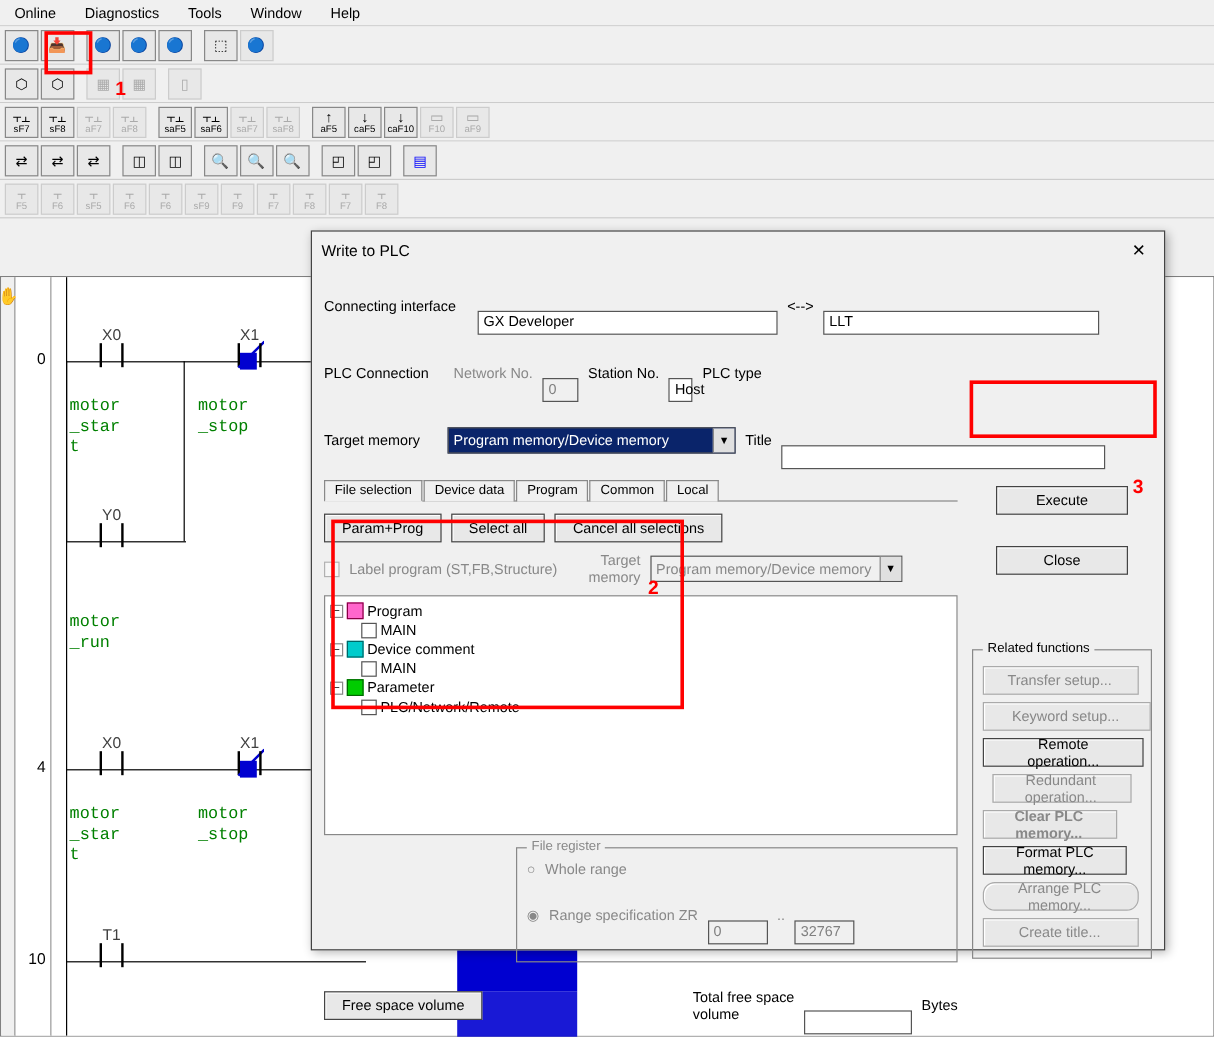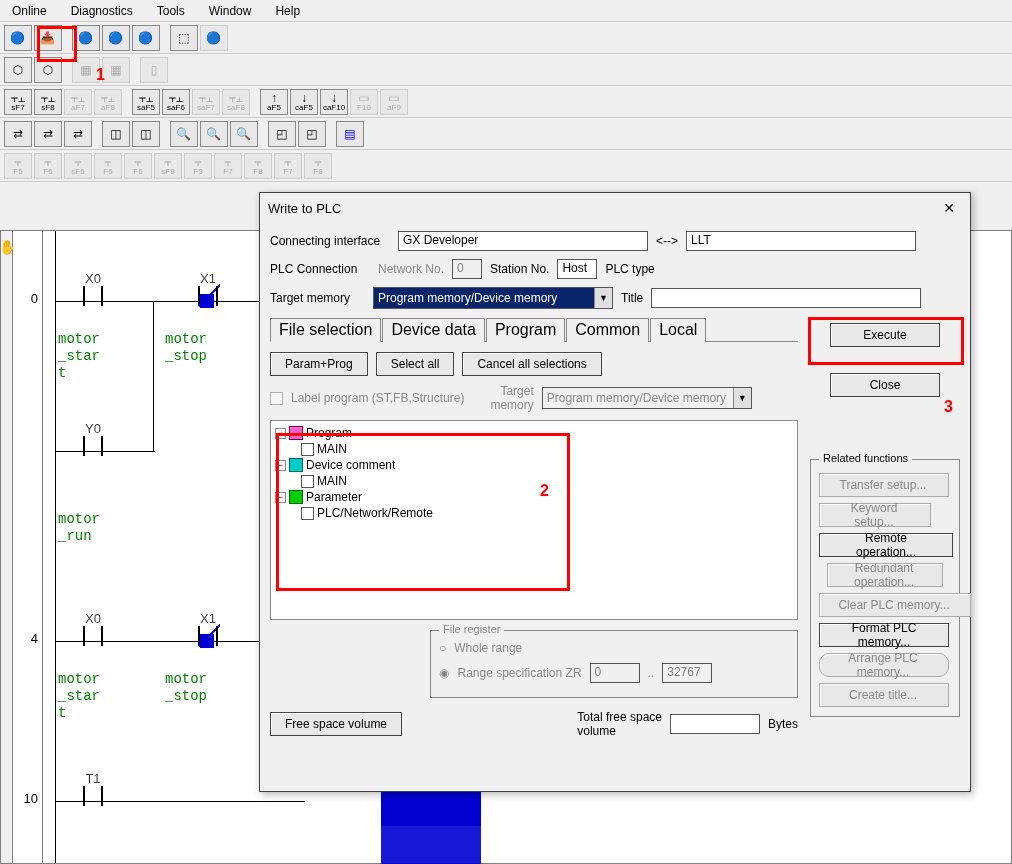--- a/index.html
+++ b/index.html
@@ -235,20 +235,21 @@
   margin-bottom: 8px;
 }
 .lbl { font-size: 12px; }
 .lbl.dis { color: #888; }
 .field {
   border: 1px solid #555;
   background: #fff;
   height: 20px;
   padding: 1px 4px;
   font-size: 12px;
+  margin-top: 28px;
 }
 .field.ro { background: #f0f0f0; color: #808080; }
 .dropdown {
   border: 1px solid #555;
   height: 22px;
   display: flex;
   align-items: center;
   padding: 0 0 0 4px;
   font-size: 12px;
   position: relative;
@@ -272,21 +273,21 @@
 .tabs {
   display: flex;
   border-bottom: 1px solid #888;
   gap: 0;
   margin-bottom: 10px;
 }
 .tab {
   border: 1px solid #888;
   border-bottom: none;
   padding: 2px 8px;
-  font-size: 16px;
+  font-size: 11px;
   background: #f0f0f0;
   position: relative;
   top: 1px;
   margin-right: 1px;
 }
 .tab.active {
   background: #f0f0f0;
   border-bottom: 1px solid #f0f0f0;
 }
 .btn {
@@ -644,21 +645,21 @@
       <div class="field" style="width:250px;">GX Developer</div>
       <span class="lbl">&lt;--&gt;</span>
       <div class="field" style="width:230px;">LLT</div>
     </div>
 
     <div class="row">
       <span class="lbl" style="width:100px;">PLC Connection</span>
       <span class="lbl dis">Network No.</span>
       <div class="field ro" style="width:30px;">0</div>
       <span class="lbl">Station No.</span>
-      <div class="field" style="width:40px;">Host</div>
+      <div class="field" style="width:20px;">Host</div>
       <span class="lbl">PLC type</span>
     </div>
 
     <div class="row">
       <span class="lbl" style="width:95px;">Target memory</span>
       <div class="dropdown sel" style="width:240px;">
         <span>Program memory/Device memory</span>
         <span class="arrow">▼</span>
       </div>
       <span class="lbl">Title</span>
@@ -759,25 +760,25 @@
         </div>
       </div>
 
       <div style="width:150px;">
         <button class="btn" style="width:110px;margin:6px 0 0 20px;">Execute</button>
         <button class="btn" style="width:110px;margin:26px 0 0 20px;">Close</button>
 
         <div class="groupbox" style="margin-top:62px;">
           <span class="title">Related functions</span>
           <button class="btn dis" style="width:130px;margin:3px 0;">Transfer setup...</button>
-          <button class="btn dis" style="width:112px;margin:3px 0;">Keyword setup...</button>
+          <button class="btn dis" style="width:140px;margin:3px 0;">Keyword setup...</button>
           <button class="btn" style="width:134px;margin:3px 0;">Remote operation...</button>
           <button class="btn dis" style="width:116px;margin:3px 8px;">Redundant operation...</button>
-          <button class="btn dis" style="width:152px;margin:3px 0;">Clear PLC memory...</button>
-          <button class="btn" style="width:130px;margin:3px 0;">Format PLC memory...</button>
+          <button class="btn dis" style="width:112px;margin:3px 0;font-weight:bold;">Clear PLC memory...</button>
+          <button class="btn" style="width:120px;margin:3px 0;">Format PLC memory...</button>
           <button class="btn dis" style="width:130px;margin:3px 0;border-radius:10px;">Arrange PLC memory...</button>
           <button class="btn dis" style="width:130px;margin:3px 0;">Create title...</button>
         </div>
       </div>
     </div>
   </div>
 </div>
 
 <div class="red-box" style="left:276px;top:433px;width:294px;height:158px;"></div>
 <div class="red-label" style="left:540px;top:482px;">2</div>

